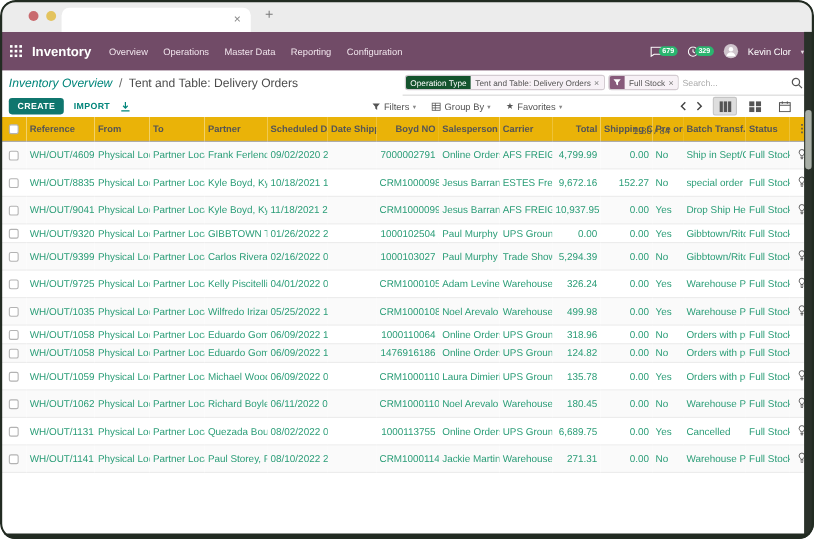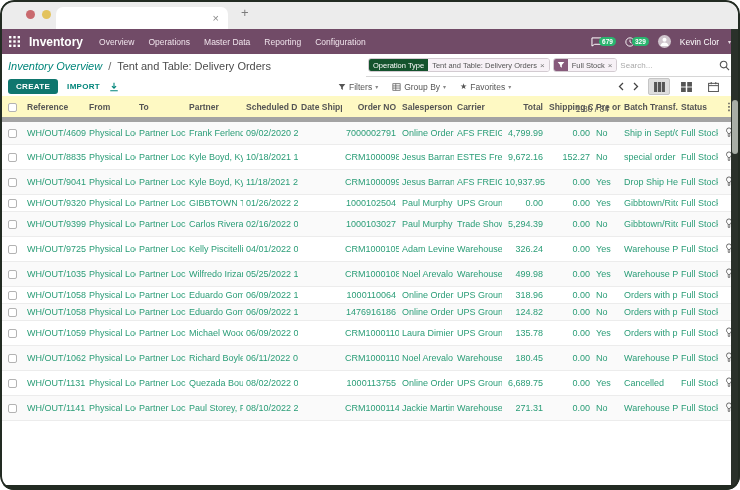--- a/index.html
+++ b/index.html
@@ -15,21 +15,21 @@
   
   .chrome { position: relative; height: 29px; background: #ececec; }
   .lights { position: absolute; left: 26px; top: 10px; display: flex; gap: 7px; }
   .light { width: 9px; height: 9px; border-radius: 50%; }
   .light.red { background: #c96a6e; } .light.yellow { background: #e3c35d; } .light.green { background: #93c78c; }
   .tab { position: absolute; left: 56px; bottom: 0; width: 172px; height: 22px; background: #fff; border-radius: 7px 7px 0 0; display: flex; align-items: center; justify-content: flex-end; padding: 0 9px; }
   .tab-close { color: #8a8a8a; font-size: 11px; line-height: 1; }
   .newtab { position: absolute; left: 241px; top: 6px; color: #7b7b7b; font-size: 13px; line-height: 1; }
 
   
-  .appbar { height: 25px; background: #714b67; display: flex; align-items: center; color: #fff; padding: 0 9px; }
+  .appbar { height: 35px; background: #714b67; display: flex; align-items: center; color: #fff; padding: 0 9px; }
   .apps-icon { margin-right: 9px; display: flex; }
   .app-name { font-weight: bold; font-size: 12px; margin-right: 16px; }
   .menu { display: flex; gap: 14px; font-size: 8.5px; color: #f0e4ec; }
   .menu span { cursor: default; }
   .appbar-right { margin-left: auto; display: flex; align-items: center; gap: 9px; }
   .icon-badge { display: flex; align-items: center; }
   .badge { background: #2ab56f; color: #fff; font-size: 6.5px; font-weight: bold; border-radius: 6px; padding: 1px 3px; margin-left: -3px; }
   .avatar { width: 13px; height: 13px; border-radius: 50%; background: #cfc4cc; display: flex; align-items: center; justify-content: center; overflow: hidden; }
   .user-name { font-size: 8.5px; }
   .caret { font-size: 6px; color: #e8dce4; }
@@ -61,21 +61,21 @@
   .pagergroup { margin-left: auto; display: flex; align-items: center; gap: 9px; padding-right: 8px; }
   .pager-text { font-size: 8.5px; color: #555; margin-top: 44px; }
   .chev { display: flex; cursor: pointer; }
   .views { display: flex; gap: 5px; align-items: center; }
   .view { width: 22px; height: 17px; border-radius: 2px; display: flex; align-items: center; justify-content: center; cursor: pointer; }
   .view.active { background: #dedede; border: 1px solid #c5c5c5; }
 
   
   .table-wrap { padding-right: 10px; }
   table { width: 100%; border-collapse: collapse; table-layout: fixed; }
-  thead th { font-size: 8.5px; font-weight: bold; color: #555; text-align: left; padding: 5px 3px; border-bottom: 5px solid #a3a3a3; white-space: nowrap; overflow: hidden; background: #fef9c3; }
+  thead th { font-size: 8.5px; font-weight: bold; color: #555; text-align: left; padding: 5px 3px; border-bottom: 1px solid #a3a3a3; white-space: nowrap; overflow: hidden; background: #eab308; }
   thead th.num { text-align: right; }
   tbody td { font-size: 9px; color: #2a9d77; padding: 0 3px; border-bottom: 1px solid #ececec; white-space: nowrap; overflow: hidden; }
   tbody td.num { text-align: right; }
   tbody tr.tall { height: 25px; }
   tbody tr.short { height: 17px; }
   tbody tr:nth-child(odd) { background: #fafafa; }
   .cb { display: inline-block; width: 9px; height: 9px; border: 1px solid #b3b3b3; border-radius: 2px; background: #fff; vertical-align: middle; }
   .col-cb { text-align: center; }
   .col-bulb { text-align: center; }
   th.col-bulb span { font-size: 10px; color: #555; }
@@ -276,21 +276,21 @@
       </colgroup>
       <thead>
           <tr>
             <th class="col-cb"><span class="cb"></span></th>
             <th class="">Reference</th>
             <th class="">From</th>
             <th class="">To</th>
             <th class="">Partner</th>
             <th class="">Scheduled D...</th>
             <th class="">Date Shipped</th>
-            <th class="num">Order NO</th>
+            <th class="num">Boyd NO</th>
             <th class="">Salesperson</th>
             <th class="">Carrier</th>
             <th class="num">Total</th>
             <th class="num">Shipping Cost</th>
             <th class="">Pre ord...</th>
             <th class="">Batch Transf...</th>
             <th class="">Status</th>
             <th class="col-bulb"><span>⋮</span></th>
           </tr>
         </thead>

